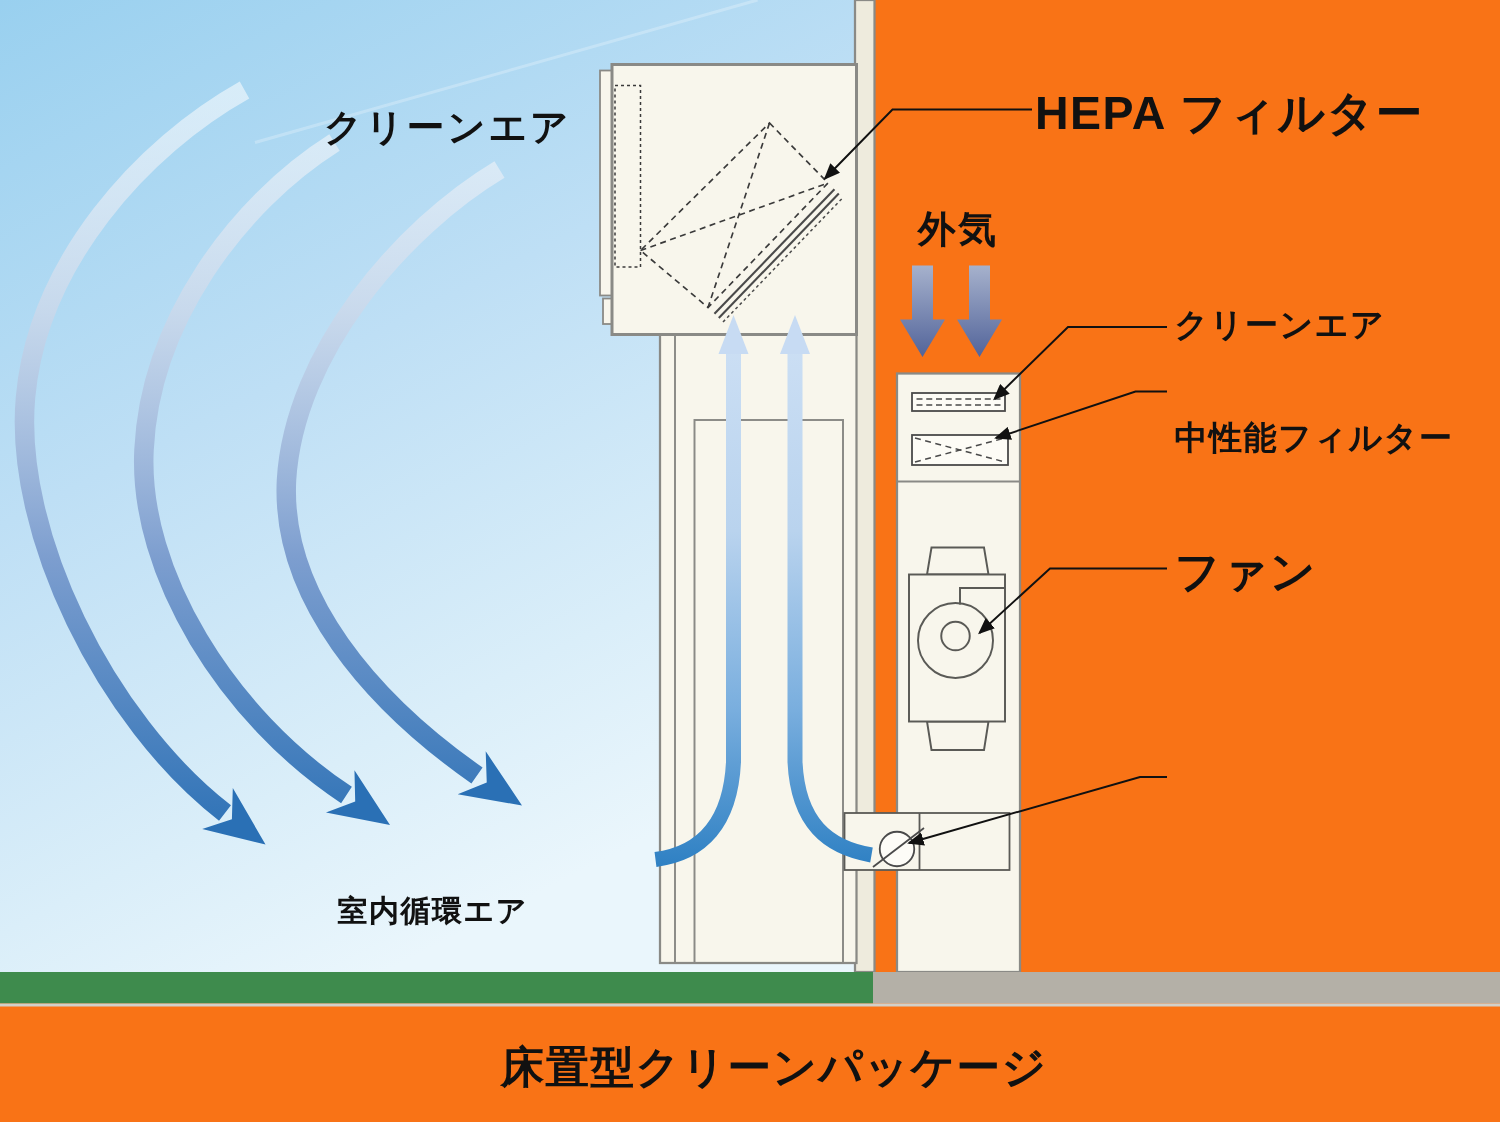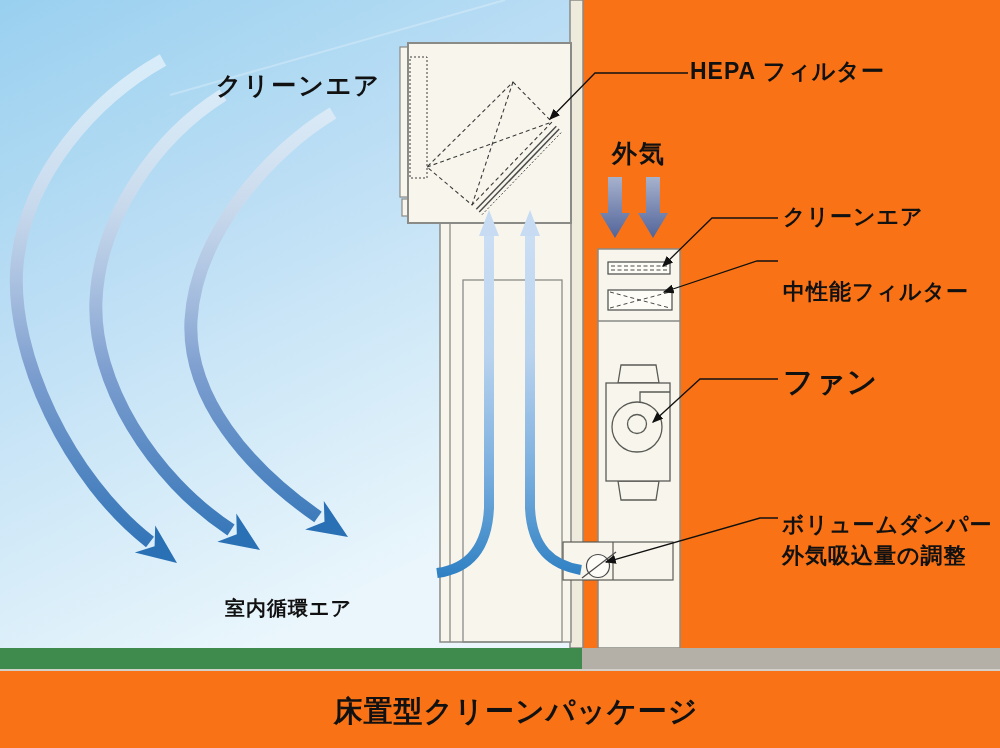--- a/index.html
+++ b/index.html
@@ -7,21 +7,21 @@
     position:relative;width:1000px;height:748px;overflow:hidden;
     background:#f97316;
     font-family:"Liberation Sans","DejaVu Sans",sans-serif;
   }
   #diagram-svg{position:absolute;left:0;top:0;}
   .lbl{
     position:absolute;color:#111;font-weight:700;white-space:nowrap;
     letter-spacing:1px;line-height:1.1;
   }
   .lbl-clean-air{left:216px;top:72px;font-size:25px;letter-spacing:2px;}
-  .lbl-hepa{left:690px;top:59px;font-size:23px;}
+  .lbl-hepa{left:690px;top:59px;font-size:31px;}
   .lbl-outside-air{left:612px;top:140px;font-size:25px;letter-spacing:2px;}
   .lbl-pre-filter{left:783px;top:205px;font-size:22px;}
   .lbl-medium-filter{left:783px;top:248px;font-size:22px;margin-top:32px;}
   .lbl-fan{left:783px;top:365px;font-size:30px;}
   .lbl-damper{left:782px;top:509px;font-size:22px;line-height:31px;}
   .lbl-room-air{left:225px;top:597px;font-size:20px;}
   .page-title{
     position:absolute;left:0;top:692px;width:1000px;text-align:center;
     font-size:29px;font-weight:700;color:#111;letter-spacing:1px;padding-left:16px;
   }
@@ -152,19 +152,15 @@
     <rect x="582" y="648" width="418" height="21" fill="var(--floor-gray,#b4b0a7)"></rect>
     <rect x="0" y="669" width="1000" height="2" fill="#d2d0c9"></rect>
   </svg>
 
   <div class="lbl lbl-clean-air">クリーンエア</div>
   <div class="lbl lbl-hepa">HEPA フィルター</div>
   <div class="lbl lbl-outside-air">外気</div>
   <div class="lbl lbl-pre-filter">クリーンエア</div>
   <div class="lbl lbl-medium-filter">中性能フィルター</div>
   <div class="lbl lbl-fan">ファン</div>
-  <div class="lbl lbl-damper">
-    <div>ボリュームダンパー</div>
-    <div>外気吸込量の調整</div>
-  </div>
   <div class="lbl lbl-room-air">室内循環エア</div>
   <div class="page-title">床置型クリーンパッケージ</div>
 </div>
 
 </body></html>

